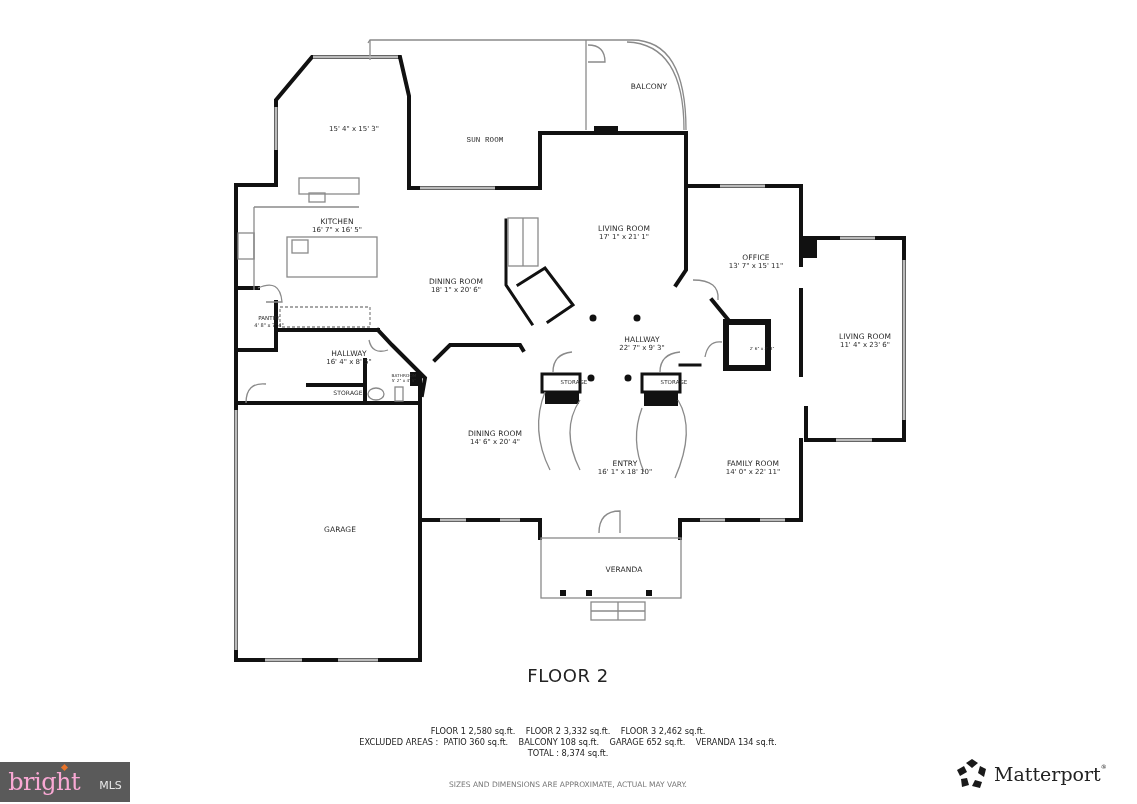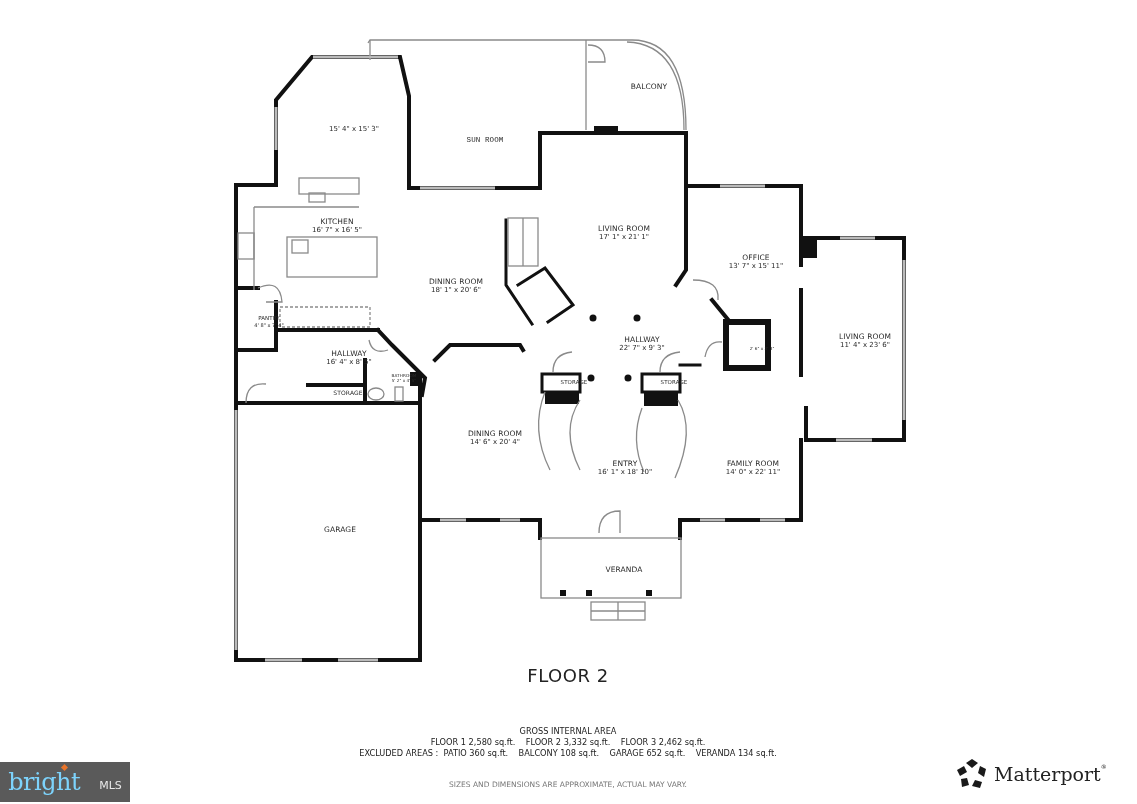--- a/index.html
+++ b/index.html
@@ -6,21 +6,21 @@
   body{width:1137px;height:804px;position:relative;overflow:hidden;font-family:"DejaVu Sans",sans-serif;color:#222;}
   #plan{position:absolute;left:0;top:0;width:1137px;height:804px;}
   .lbl{position:absolute;text-align:center;transform:translateX(-50%);white-space:nowrap;line-height:1.25;color:#2a2a2a;padding-left:26px;}
   .lbl .n{font-size:7.5px;letter-spacing:0.1px;}
   .lbl .d{font-size:7px;}
   .lbl.tiny .n,.lbl.tiny .d{font-size:4.2px;}
   .floor-title{position:absolute;left:568px;top:665px;transform:translateX(-50%);font-size:18px;font-family:"DejaVu Sans",sans-serif;color:#222;letter-spacing:0.5px;}
   .area{position:absolute;left:568px;top:726px;transform:translateX(-50%);width:420px;text-align:center;font-size:8.2px;line-height:11.2px;color:#222;}
   .area .note{color:#777;font-size:7.5px;margin-top:19px;}
   .bright{position:absolute;left:0;top:762px;width:130px;height:40px;background:#5a5a5a;display:flex;align-items:center;justify-content:center;}
-  .bright .word{font-family:"DejaVu Serif",serif;color:#7dd3fc;font-size:24px;letter-spacing:-0.5px;position:relative;}
+  .bright .word{font-family:"DejaVu Serif",serif;color:#f9a8d4;font-size:24px;letter-spacing:-0.5px;position:relative;}
   .bright .dot{position:absolute;left:62px;top:3px;width:5px;height:5px;background:#e8742a;transform:rotate(45deg);}
   .bright .mls{font-family:"DejaVu Sans",sans-serif;color:#e8e8e8;font-size:11px;margin-left:19px;margin-top:6px;}
   .mp{position:absolute;left:956px;top:758px;display:flex;align-items:center;}
   .mp .word{font-family:"DejaVu Serif",serif;font-size:19px;color:#222;margin-left:6px;}
   .mp .reg{font-size:6px;vertical-align:top;}
 </style>
 </head>
 <body>
 
 <svg id="plan" viewBox="0 0 1137 804" xmlns="http://www.w3.org/2000/svg">
@@ -211,23 +211,23 @@
     <div class="n">GARAGE</div>
   </div>
   <div class="lbl" style="left:611px;top:565px;text-align:right;">
     <div class="n">VERANDA</div>
   </div>
 </div>
 
 <div class="floor-title">FLOOR 2</div>
 
 <div class="area">
-  <div>GROSS INTERNAL AREA</div>
   <div style="white-space:pre;">FLOOR 1 2,580 sq.ft.    FLOOR 2 3,332 sq.ft.    FLOOR 3 2,462 sq.ft.</div>
   <div style="white-space:pre-wrap;">EXCLUDED AREAS :  PATIO 360 sq.ft.    BALCONY 108 sq.ft.    GARAGE 652 sq.ft.    VERANDA 134 sq.ft.</div>
+  <div>TOTAL :  8,374 sq.ft.</div>
   <div class="note">SIZES AND DIMENSIONS ARE APPROXIMATE, ACTUAL MAY VARY.</div>
 </div>
 
 <div class="bright">
   <span class="word">bright</span>
   <span class="dot"></span>
   <span class="mls">MLS</span>
 </div>
 
 <div class="mp">

